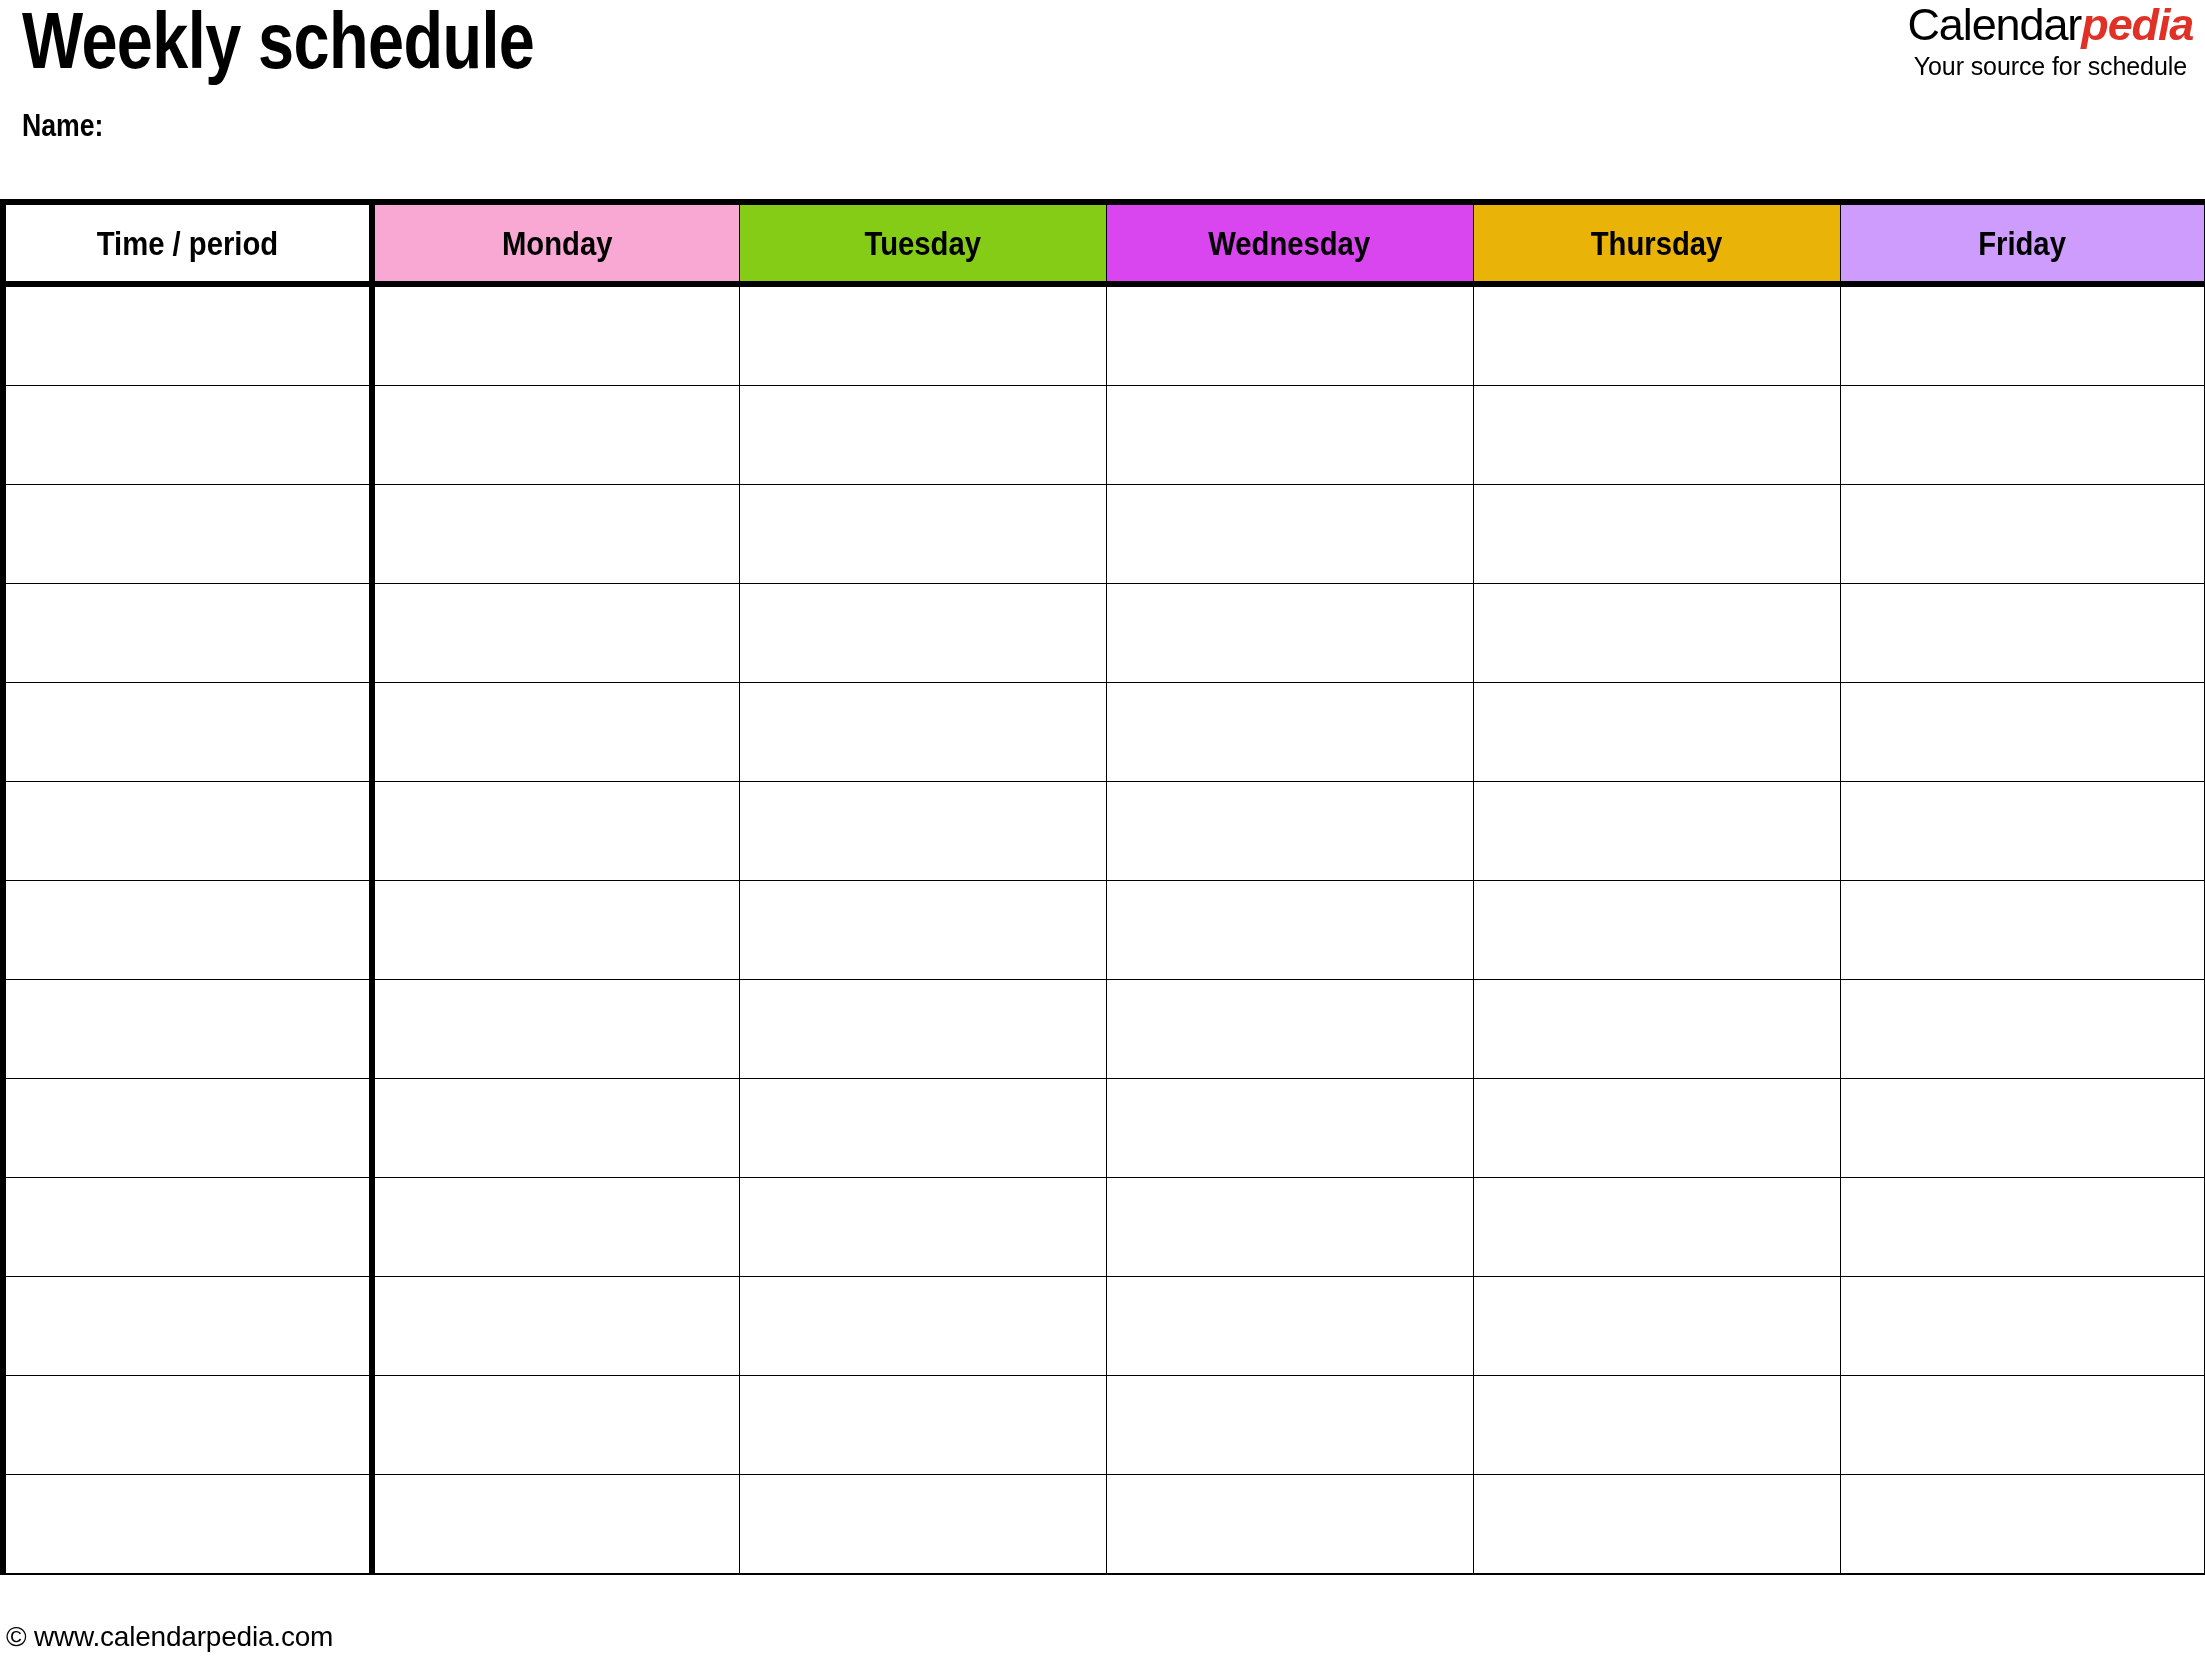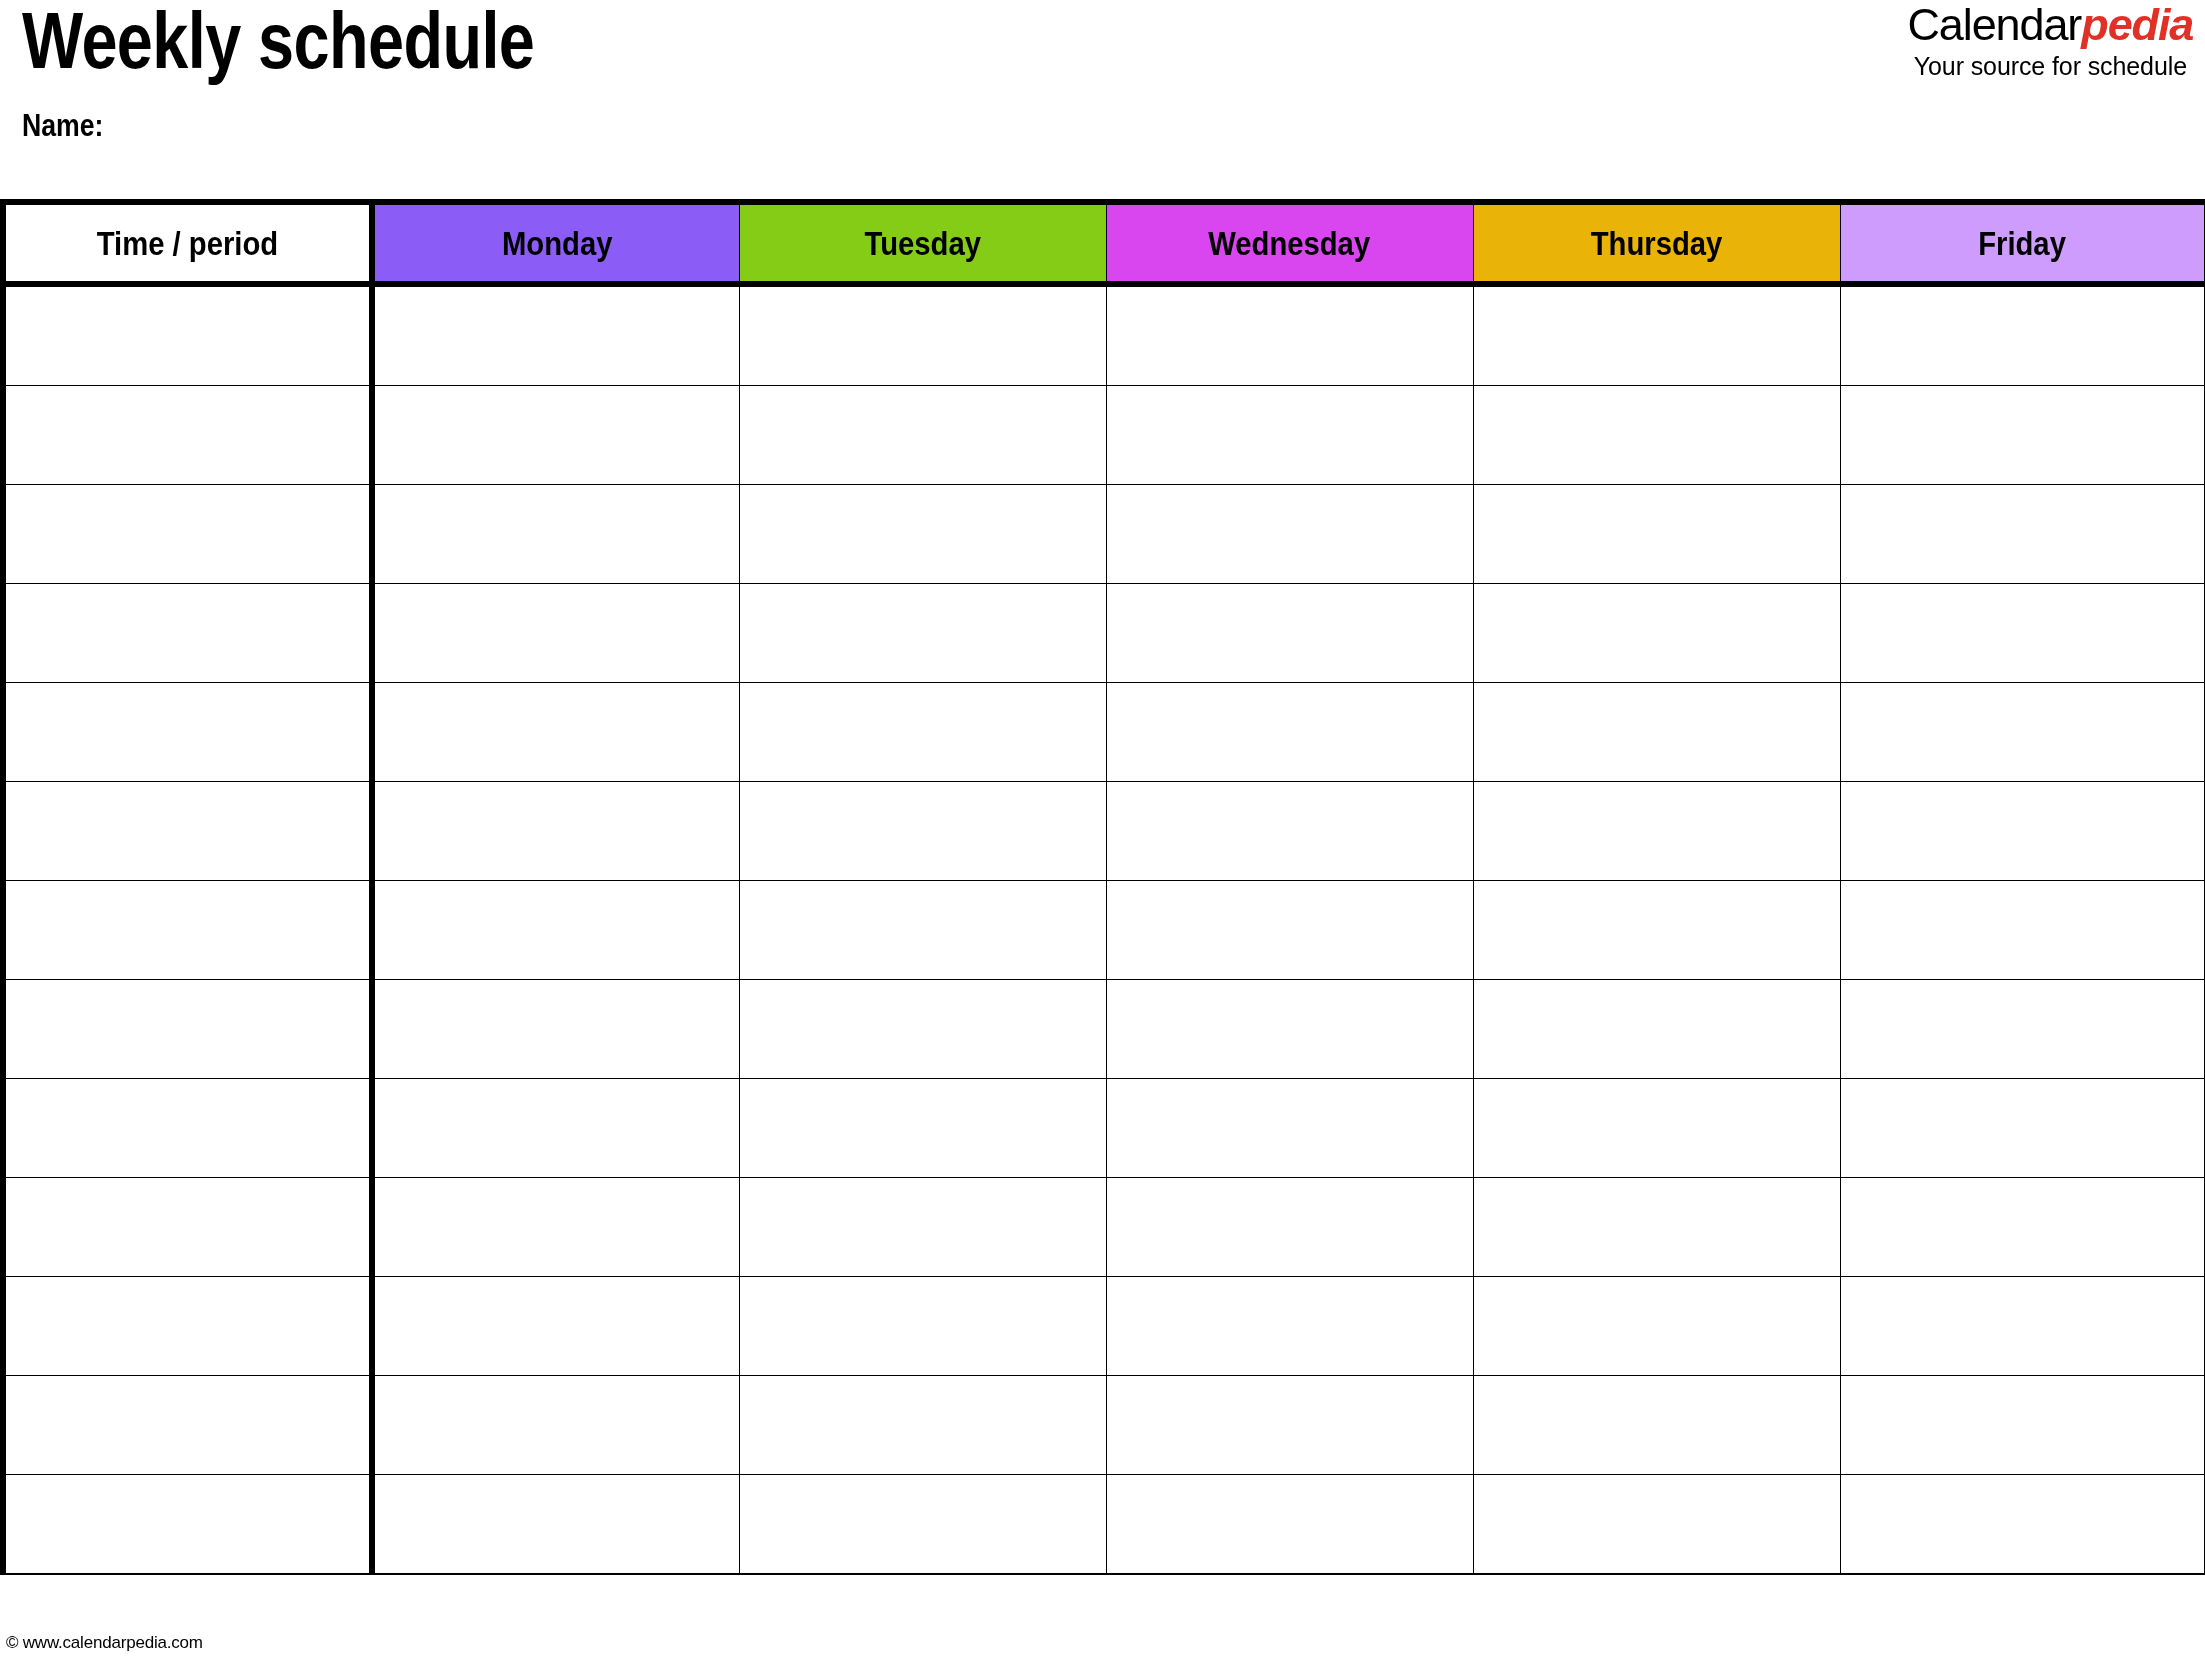--- a/index.html
+++ b/index.html
@@ -144,21 +144,21 @@
   }
   .schedule tbody tr:last-child td {
     border-bottom: 2.2px solid #000000;
   }
 
   
   .footer {
     position: absolute;
     left: 5.9px;
     bottom: 11.7px;
-    font-size: 17px;
+    font-size: 28px;
     font-weight: 400;
     letter-spacing: -0.2px;
     white-space: nowrap;
   }
 </style>
 </head>
 <body>
 
 <div class="page">
 
@@ -182,21 +182,21 @@
       <col class="col-day">
       <col class="col-day">
       <col class="col-day">
       <col class="col-day">
     </colgroup>
     <thead>
       <tr>
         <th class="cell-time" style="background: rgb(255, 255, 255);">
           <span class="hdr-text">Time / period</span>
         </th>
-        <th style="background: #8b5cf6;">
+        <th style="background: #f9a8d4;">
           <span class="hdr-text">Monday</span>
         </th>
         <th style="background: #84cc16;">
           <span class="hdr-text">Tuesday</span>
         </th>
         <th style="background: #d946ef;">
           <span class="hdr-text">Wednesday</span>
         </th>
         <th style="background: #eab308; text-decoration: underline;">
           <span class="hdr-text">Thursday</span>

